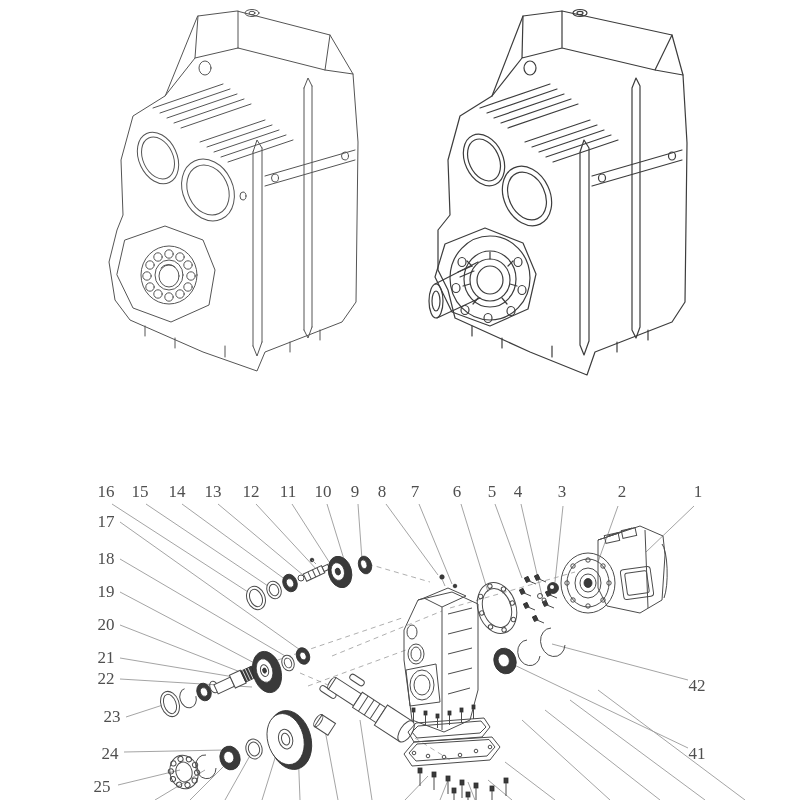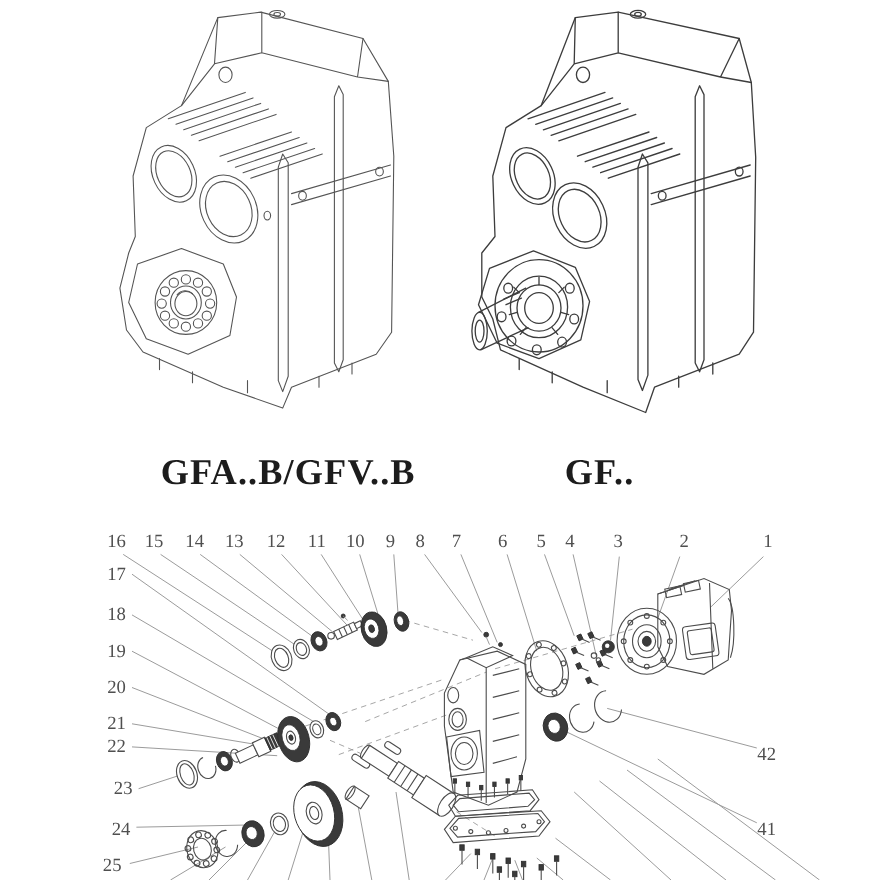--- a/index.html
+++ b/index.html
@@ -125,22 +125,20 @@
       <ellipse cx="80" cy="280" rx="13" ry="14"></ellipse>
     </g>
     <g class="ln2">
       <path d="M68,262 L25,284 M70,298 L27,318"></path>
       <ellipse cx="26" cy="301" rx="7" ry="17"></ellipse>
       <ellipse cx="26" cy="301" rx="4" ry="10"></ellipse>
       <path d="M48,272 L62,266 M50,277 L64,271"></path>
     </g>
   </svg>
 
-  <div class="model-label" style="left:92px;top:412px;width:340px;">GFA..B/GFV..B</div>
-  <div class="model-label" style="left:435px;top:412px;width:220px;">GF..</div>
 
   <svg class="drawing" style="left:0px;top:480px;" width="800" height="320" viewBox="0 0 800 320">
 
     <g class="dash">
       <path d="M260,186 L402,138"></path>
       <path d="M308,206 L406,170"></path>
       <path d="M368,84 L430,102"></path>
       <path d="M450,128 L575,92"></path>
       <path d="M332,176 L442,131"></path>
       <path d="M300,193 L328,205"></path>

